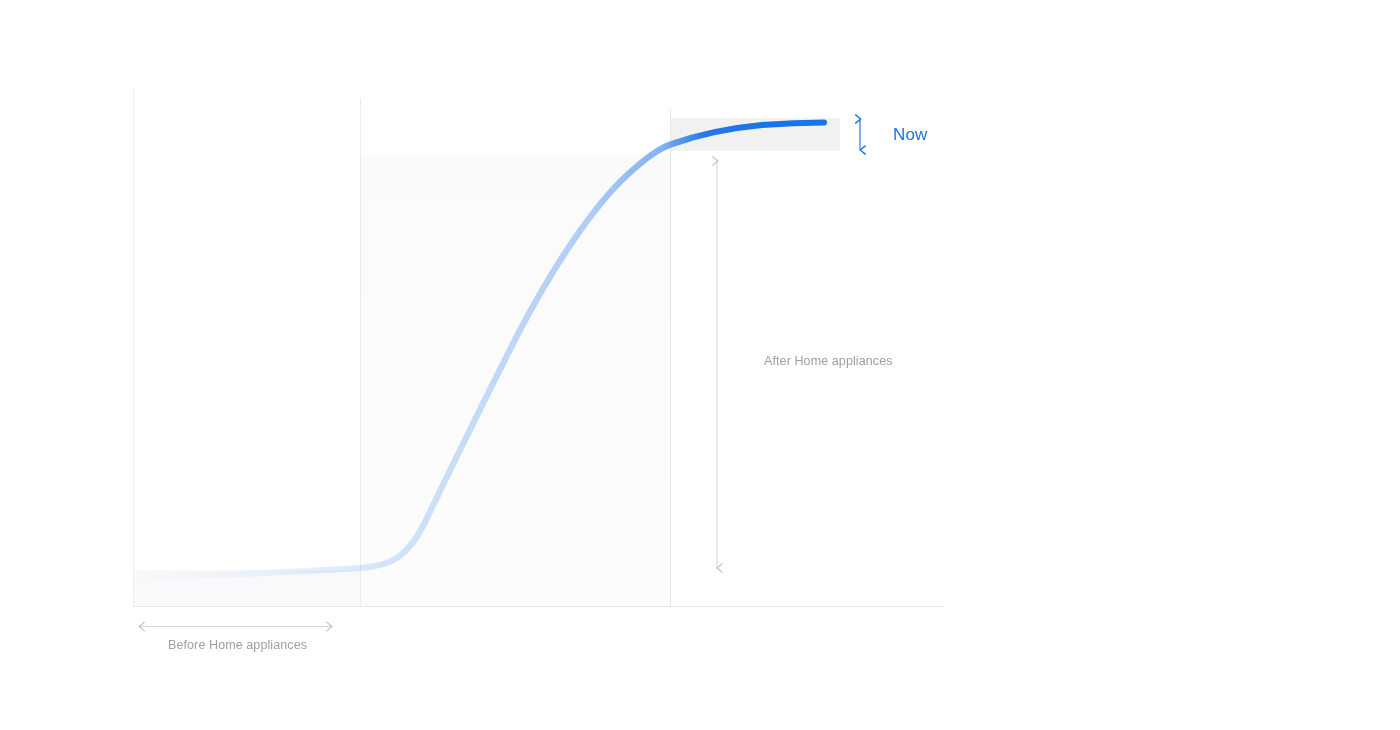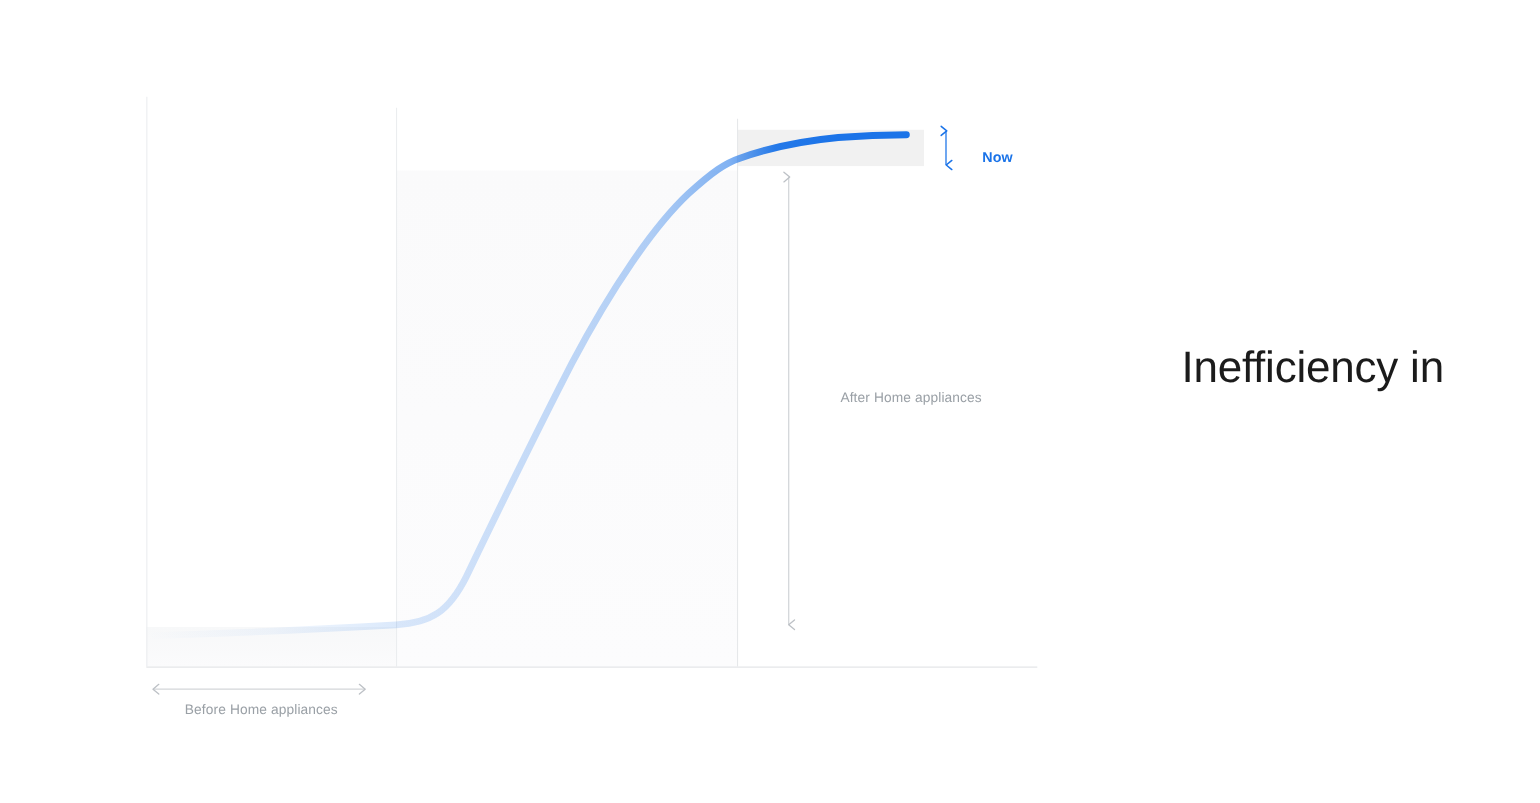--- a/index.html
+++ b/index.html
@@ -47,23 +47,23 @@
   #label-before {
     left: 168px;
     top: 638px;
     font-size: 12.5px;
     color: #9aa0a6;
     letter-spacing: .1px;
     text-align: center;
   }
   #label-now {
     left: 893px;
-    top: 135px;
-    font-size: 13px;
-    font-weight: bold;
+    top: 125px;
+    font-size: 17px;
+    font-weight: normal;
     color: #1a73e8;
     letter-spacing: .1px;
   }
 
   
   #headline {
     position: absolute;
     left: 1074px;
     top: 310px;
     width: 300px;
@@ -153,14 +153,13 @@
   </svg>
 
   <div class="chart-label" id="label-after">After Home appliances</div>
 
   <div class="chart-label" id="label-before">Before Home appliances</div>
 
   <div class="chart-label" id="label-now">Now</div>
 </div>
 
 <div id="headline">
-  <span class="hl-line">Inefficiency in</span>
 </div>
 
 </body></html>

